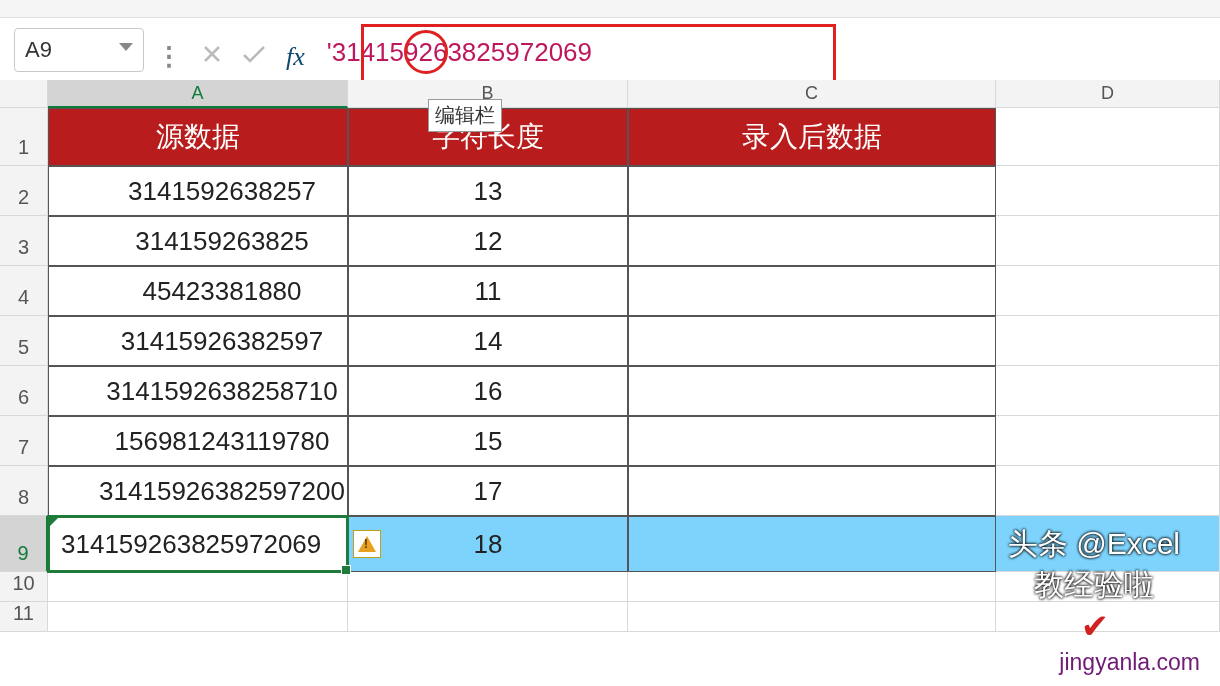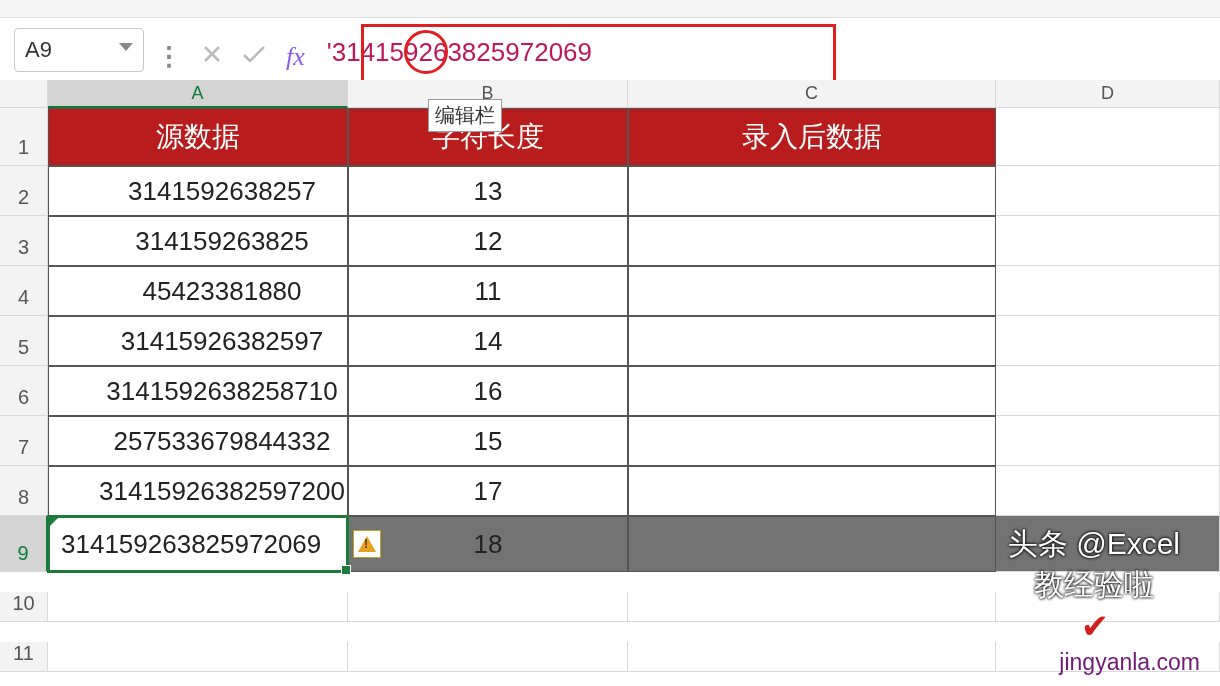--- a/index.html
+++ b/index.html
@@ -52,21 +52,21 @@
   .fb-btn {
     width: 36px; height: 36px;
     display: flex; align-items: center; justify-content: center;
     color: #bbb;
     font-size: 24px;
   }
   .fx {
     font-style: italic;
     font-family: "Times New Roman", serif;
     font-size: 26px;
-    color: #8b5cf6;
+    color: #0c4a6e;
     padding: 0 8px;
   }
   .formula-input {
     flex: 1;
     font-size: 26px;
     color: #be185d;
     padding: 4px 8px;
     position: relative;
   }
   .red-box {
@@ -163,22 +163,22 @@
     justify-content: center;
     border: 1.5px solid #555;
     height: 58px;
   }
   .tc { justify-content: center; border:1.5px solid #555; }
   .tc-left { justify-content: center; border:1.5px solid #555;padding-left:48px; }
   .tc-empty { border:1.5px solid #555; }
   .r1 { height: 58px; }
   .rN { height: 50px; }
   .r9 { height: 56px; }
-  .rSmall { height: 30px; margin-top: 20px; }
-  .sel-row .cell { background: #737373; }
+  .rSmall { height: 30px; }
+  .sel-row .cell { background: #7dd3fc; }
   .sel-cell {
     outline: 3px solid #1f7b3c;
     outline-offset: -2px;
     background: #fff !important;
     z-index: 5;
   }
   .sel-cell::before {
     content:"";
     position:absolute;
     top:0; left:0;
@@ -315,21 +315,21 @@
   </div>
   <div class="row rN">
     <div class="rh">6</div>
     <div class="cell tc-left">3141592638258710</div>
     <div class="cell tc">16</div>
     <div class="cell tc-empty"></div>
     <div class="cell"></div>
   </div>
   <div class="row rN">
     <div class="rh">7</div>
-    <div class="cell tc-left">257533679844332</div>
+    <div class="cell tc-left">156981243119780</div>
     <div class="cell tc">15</div>
     <div class="cell tc-empty"></div>
     <div class="cell"></div>
   </div>
   <div class="row rN">
     <div class="rh">8</div>
     <div class="cell tc-left">31415926382597200</div>
     <div class="cell tc">17</div>
     <div class="cell tc-empty"></div>
     <div class="cell"></div>

